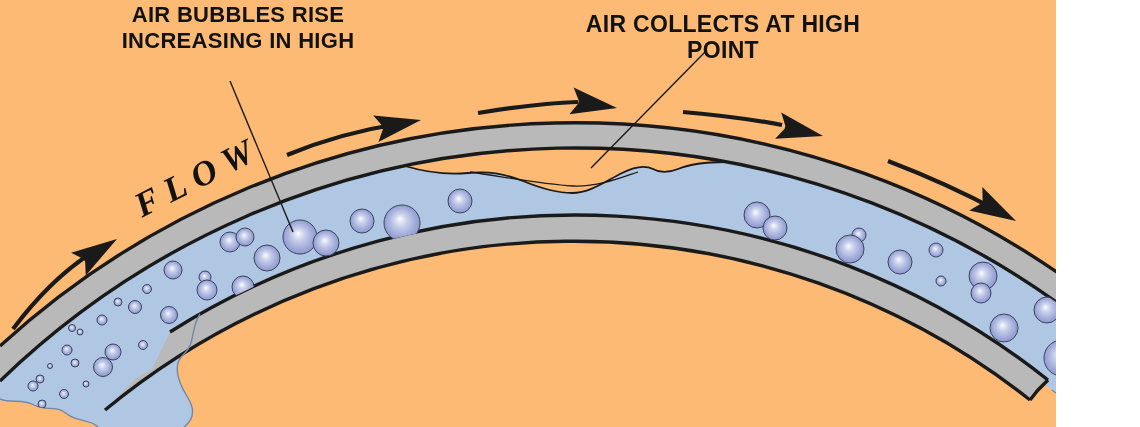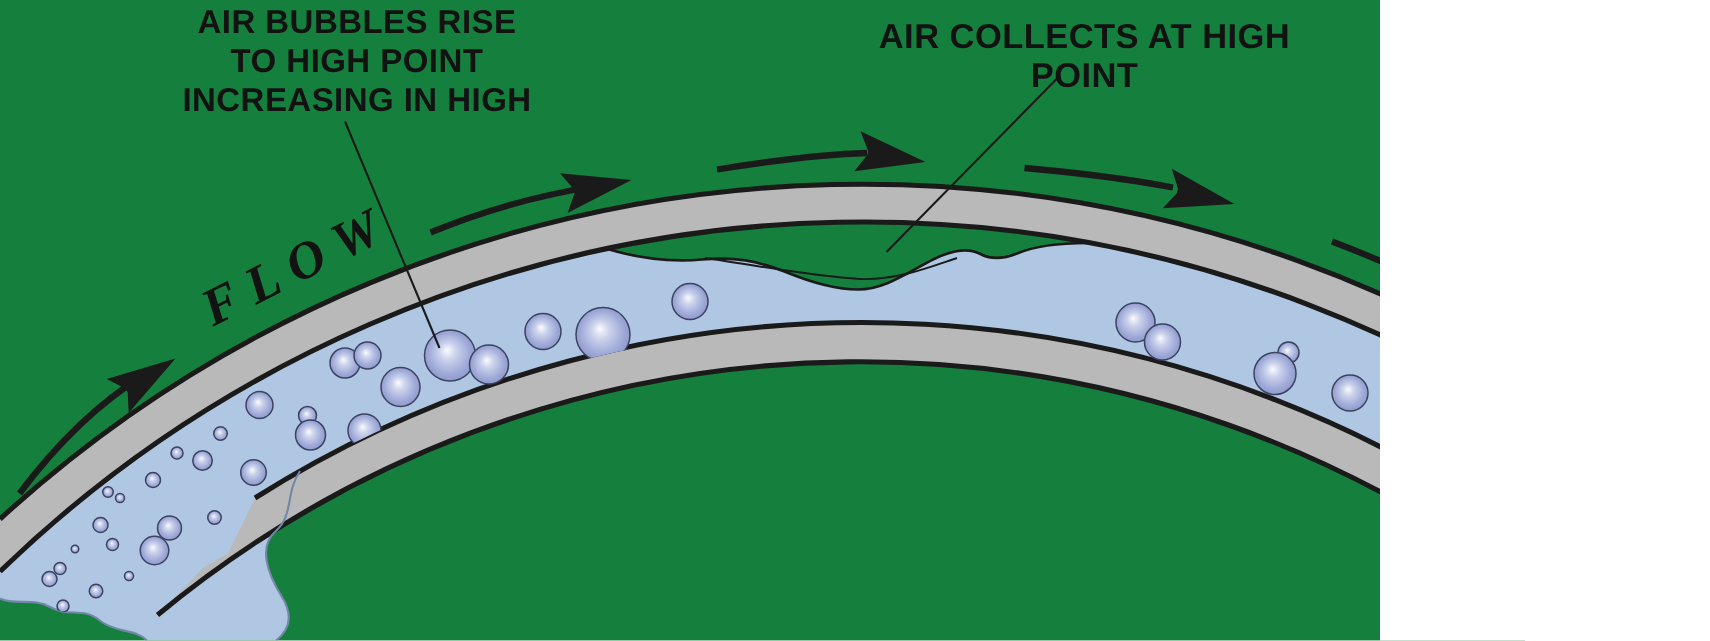--- a/index.html
+++ b/index.html
@@ -1,17 +1,17 @@
 <!DOCTYPE html>
 <html><head>
 <meta charset="utf-8">
 <style>
   html,body{margin:0;padding:0;background:#ffffff;}
   .stage{
-    position:relative;width:920px;height:427px;background:#15803d;
+    position:relative;width:1056px;height:427px;background:#fdba74;
     overflow:hidden;font-family:"Liberation Sans",sans-serif;
   }
   .stage svg{position:absolute;left:0;top:0;}
   .label{
     position:absolute;color:#121212;text-align:center;
     font-weight:600;letter-spacing:.3px;
   }
   #label1{left:96px;top:2px;width:284px;font-size:22px;line-height:26px;}
   #label1 span{display:block;}
   #label2{left:553px;top:11px;width:340px;font-size:23px;line-height:26px;}
@@ -151,20 +151,19 @@
         <polygon points="0,0 -46,-13.5 -39,-1.5 -39,1.5 -46,13.5" transform="translate(617,108) rotate(9)" fill="#1a1a1a"></polygon>
         <path d="M 683 112 Q 740 117 782 125" fill="none" stroke="#1a1a1a" stroke-width="4.2"></path>
         <polygon points="0,0 -46,-13.5 -39,-1.5 -39,1.5 -46,13.5" transform="translate(823,136) rotate(13)" fill="#1a1a1a"></polygon>
         <path d="M 888 161 Q 948 184 998 211" fill="none" stroke="#1a1a1a" stroke-width="4.2"></path>
         <polygon points="0,0 -46,-13.5 -39,-1.5 -39,1.5 -46,13.5" transform="translate(1016,221) rotate(29)" fill="#1a1a1a"></polygon>
       </g>
   </svg>
 
   <div class="label" id="label1">
     <span>AIR BUBBLES RISE</span>
-    <span>TO HIGH POINT</span>
     <span>INCREASING IN HIGH</span>
   </div>
 
   <div class="label" id="label2">AIR COLLECTS AT HIGH POINT</div>
 
   <div id="flow-label">FLOW</div>
 </div>
 
 </body></html>

